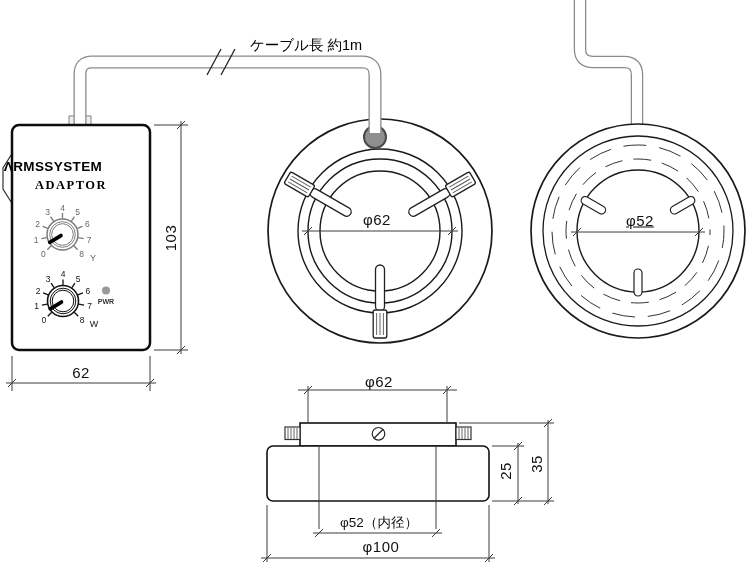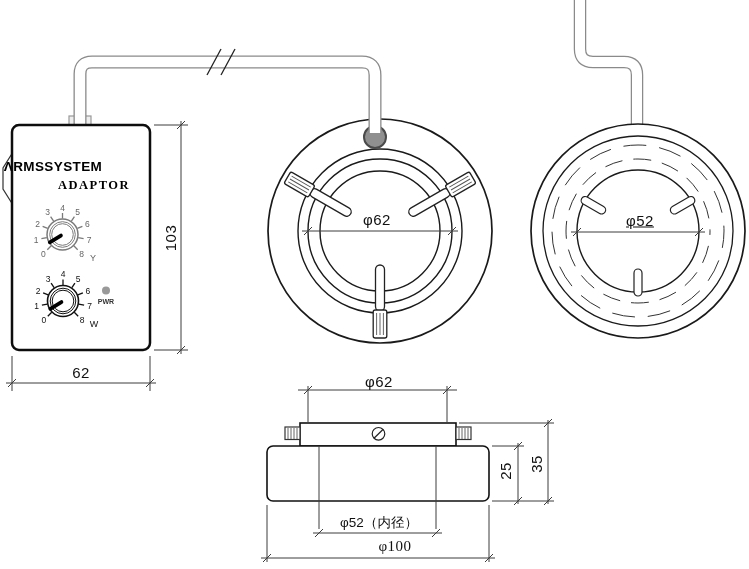--- a/index.html
+++ b/index.html
@@ -7,21 +7,21 @@
           font-family:"Liberation Sans","DejaVu Sans",sans-serif;}
   svg{position:absolute;left:0;top:0;}
   .t{position:absolute;transform:translate(-50%,-50%);white-space:nowrap;color:#111;
      font-family:"Liberation Sans","DejaVu Sans",sans-serif;}
   .rot{transform:translate(-50%,-50%) rotate(-90deg);}
   .dim{font-size:15px;letter-spacing:.5px;}
   .dimS{font-size:13.5px;}
   .cable-lbl{font-size:14.5px;color:#000;}
   .logo{font-size:13.5px;font-weight:800;letter-spacing:.4px;color:#000;}
   .adaptor{font-family:"Liberation Serif","DejaVu Serif",serif;font-size:12.5px;
-           font-weight:600;letter-spacing:1.5px;color:#000;margin-left:23px;}
+           font-weight:600;letter-spacing:1.5px;color:#000;}
   .num{font-size:8.5px;color:#666;}
   .numW{color:#111;}
   .chan{font-size:9px;}
   .pwr{font-size:7px;font-weight:700;color:#333;letter-spacing:0;}
 </style>
 </head>
 <body>
 
 <div class="canvas">
 
@@ -192,20 +192,21 @@
     <g stroke="#3c3c3c" stroke-width="1">
       <line x1="459" y1="423" x2="554" y2="423"></line>
       <line x1="492" y1="501" x2="554" y2="501"></line>
       <line x1="548" y1="420" x2="548" y2="504"></line>
       <line x1="544" y1="427" x2="552" y2="419"></line>
       <line x1="544" y1="505" x2="552" y2="497"></line>
     </g>
   </g>
 </svg>
 
+<div class="t cable-lbl" style="left:306px;top:45px;">ケーブル長 約1m</div>
 
 <div class="t logo" style="left:53px;top:166px;">ΛRMSSYSTEM</div>
 <div class="t adaptor" style="left:71px;top:185px;">ADAPTOR</div>
 
 <span class="t num" style="left:43.4px;top:253.6px;">0</span>
 <span class="t num" style="left:36px;top:239.8px;">1</span>
 <span class="t num" style="left:37.6px;top:224.2px;">2</span>
 <span class="t num" style="left:47.5px;top:212.1px;">3</span>
 <span class="t num" style="left:62.5px;top:207.5px;">4</span>
 <span class="t num" style="left:77.5px;top:212.1px;">5</span>
@@ -228,15 +229,15 @@
 <div class="t pwr" style="left:106px;top:301px;">PWR</div>
 
 <div class="t rot dim" style="left:170px;top:237.5px;">103</div>
 <div class="t dim" style="left:81px;top:372px;">62</div>
 <div class="t dim" style="left:377px;top:219px;">φ62</div>
 <div class="t dim" style="left:640px;top:220px;text-decoration:underline;">φ52</div>
 <div class="t dim" style="left:379px;top:381px;">φ62</div>
 <div class="t rot dim" style="left:505px;top:471px;">25</div>
 <div class="t rot dim" style="left:536px;top:464px;">35</div>
 <div class="t dimS" style="left:379px;top:523px;">φ52（内径）</div>
-<div class="t dim" style="left:395px;top:546px;font-family:Liberation Serif, serif;">φ100</div>
+<div class="t dim" style="left:381px;top:546px;">φ100</div>
 
 </div>
 
 </body></html>

